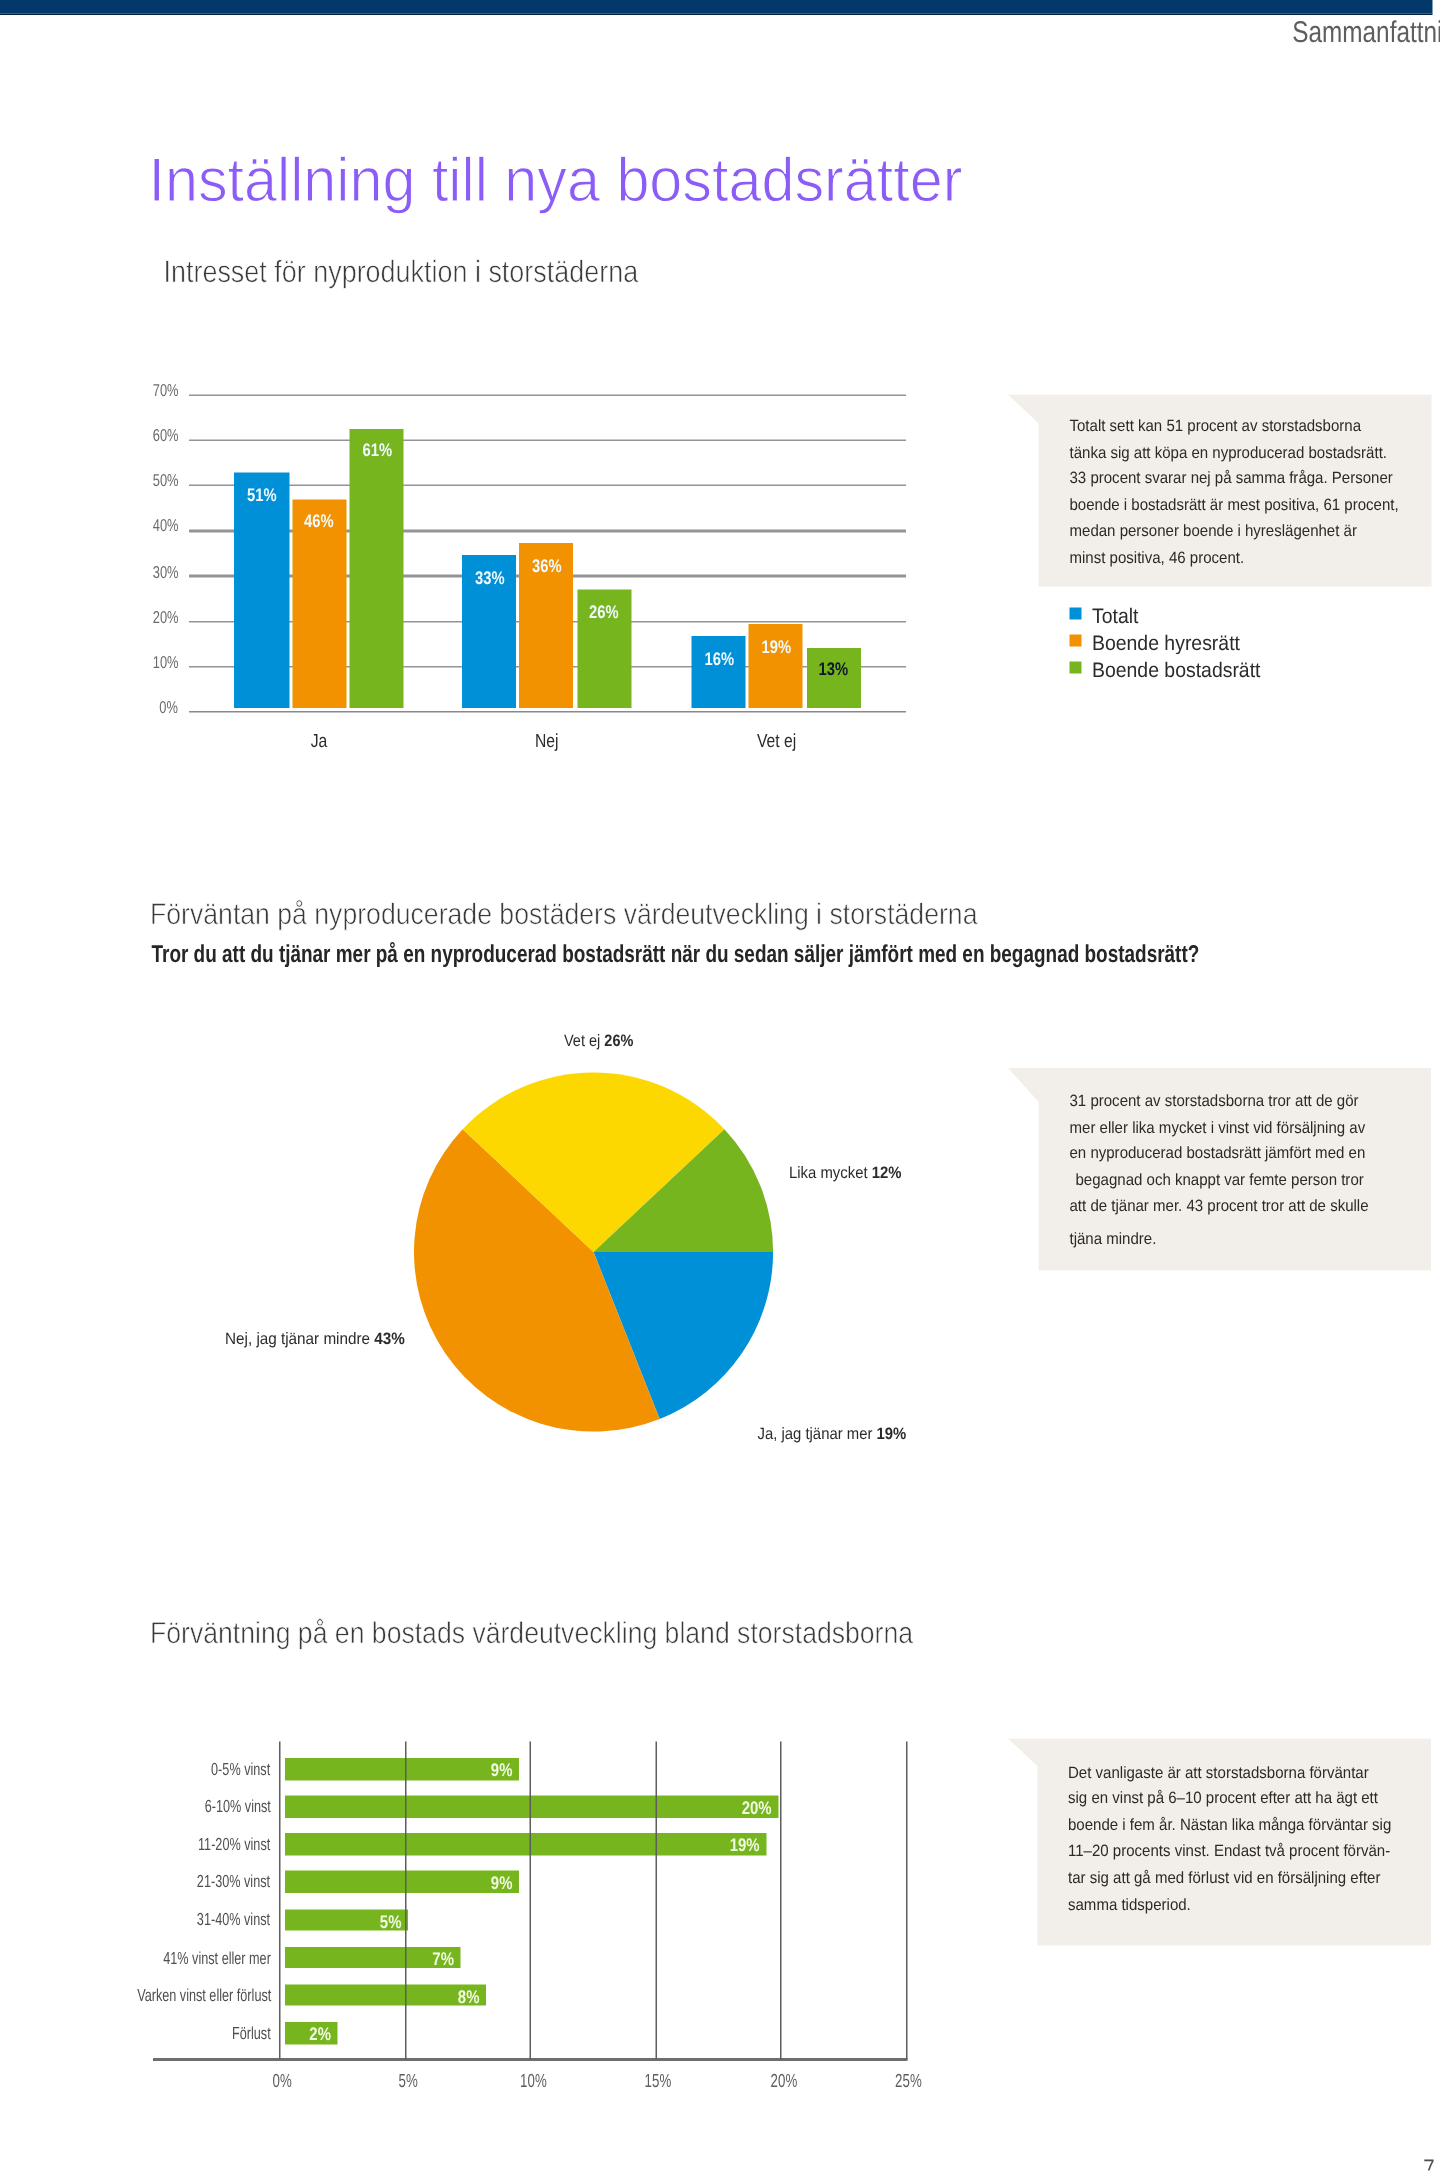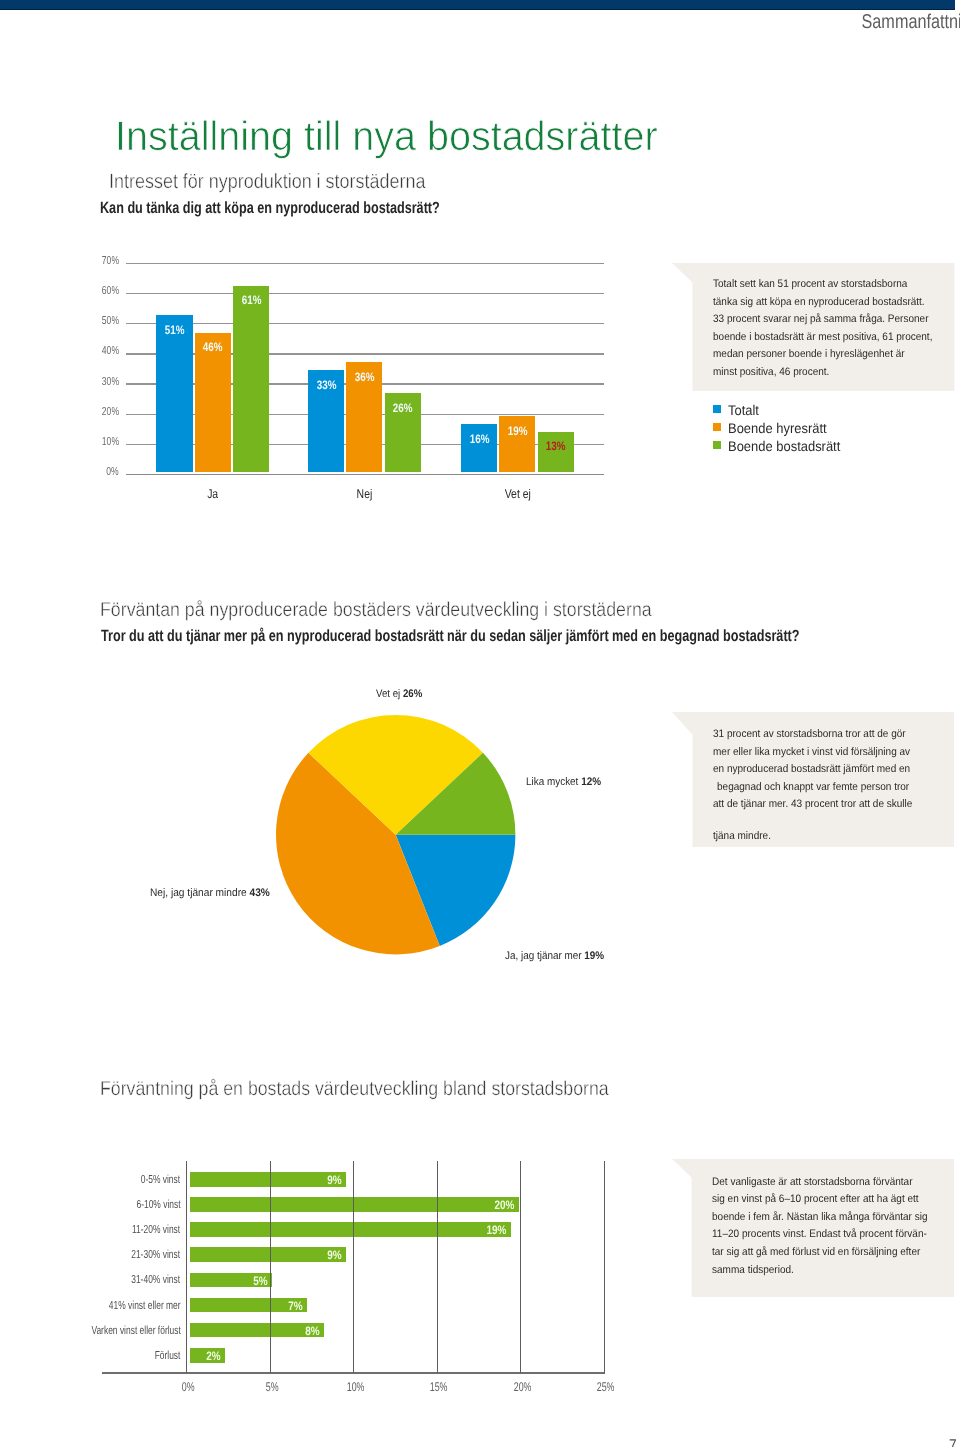--- a/index.html
+++ b/index.html
@@ -18,22 +18,22 @@
     line-height:1;}
   #section-label .cond{transform:scaleX(0.811);transform-origin:100% 0;}
 
   
   
   .cond{display:inline-block;transform-origin:0 0;white-space:nowrap;}
   
   body, body *{-webkit-font-smoothing:antialiased !important;}
   .barlabel .cond, .xcat .cond, .legend-label .cond, .hcat .cond, .hxtick .cond{vertical-align:top;}
 
-  #page-title{left:98.9px;top:100.3px;font-size:41.2px;color:#15803d;font-weight:400;
-    line-height:1;margin:16px;-webkit-text-stroke:0.75px #ffffff;}
+  #page-title{left:98.9px;top:100.3px;font-size:41.2px;color:#8b5cf6;font-weight:400;
+    line-height:1;margin:0;-webkit-text-stroke:0.75px #ffffff;}
   #page-title .cond{transform:scaleX(0.9595);}
   .sec-heading{color:#3a3a3a;font-weight:400;line-height:1;-webkit-text-stroke:0.42px #ffffff;}
   .sec-question{color:#262626;font-weight:700;line-height:1;}
   #s1h{font-size:20.6px;} #s1h .cond{transform:scaleX(0.872);}
   #s2h{font-size:19.9px;} #s2h .cond{transform:scaleX(0.8925);}
   #s3h{font-size:20.1px;} #s3h .cond{transform:scaleX(0.8826);}
   #s1q{font-size:16.3px;} #s1q .cond{transform:scaleX(0.776);}
   #s2q{font-size:16.3px;} #s2q .cond{transform:scaleX(0.776);}
   #s3q{font-size:16.3px;} #s3q .cond{transform:scaleX(0.7666);}
   #page-number{left:931.2px;top:1436.6px;width:25.3px;text-align:right;font-size:17px;color:#4d4d4d;line-height:1;}
@@ -60,21 +60,20 @@
 
 <div class="page">
 
   <div class="abs" id="header-bar"></div>
   <div class="abs" id="header-bar-shadow"></div>
   <div class="abs" id="section-label"><span class="cond">Sammanfattning</span></div>
 
   <h1 class="abs" id="page-title"><span class="cond">Inställning till nya bostadsrätter</span></h1>
 
   <div class="abs sec-heading" id="s1h" style="left:109px;top:171.5px;"><span class="cond">Intresset för nyproduktion i storstäderna</span></div>
-  <div class="abs sec-question" id="s1q" style="left:100.3px;top:199.9px;"><span class="cond">Kan du tänka dig att köpa en nyproducerad bostadsrätt?</span></div>
 
   <div id="chart1" class="abs" style="left:0;top:0;width:960px;height:1447px;">
       <div class="abs gridline" style="left:125.5px;top:473.9px;width:478.5px;height:1.5px;background:#8a8a8a;"></div>
       <div class="ytick" style="left:65.5px;top:467px;width:53.3px;"><span class="cond">0%</span></div>
       <div class="abs gridline" style="left:125.5px;top:443.7571428571428px;width:478.5px;height:1.2px;background:#949494;"></div>
       <div class="ytick" style="left:65.5px;top:436.85714285714283px;width:53.3px;"><span class="cond">10%</span></div>
       <div class="abs gridline" style="left:125.5px;top:413.6142857142857px;width:478.5px;height:1.2px;background:#949494;"></div>
       <div class="ytick" style="left:65.5px;top:406.7142857142857px;width:53.3px;"><span class="cond">20%</span></div>
       <div class="abs gridline" style="left:125.5px;top:383.47142857142853px;width:478.5px;height:1.2px;background:#949494;"></div>
       <div class="ytick" style="left:65.5px;top:376.57142857142856px;width:53.3px;"><span class="cond">30%</span></div>
@@ -98,21 +97,21 @@
       <div class="bar" style="left:346.25px;top:362.48285714285714px;width:36.1px;height:109.11714285714287px;background:#f39200;"></div>
       <div class="barlabel" style="left:346.25px;top:371.08285714285716px;width:28.1px;color:#f1faff;"><span class="cond" style="transform: scaleX(0.807); transform-origin: 100% 0px;">36%</span></div>
       <div class="bar" style="left:384.55px;top:393.22857142857146px;width:36.1px;height:78.37142857142857px;background:#76b51e;"></div>
       <div class="barlabel" style="left:384.55px;top:401.8285714285715px;width:28.1px;color:#f1faff;"><span class="cond" style="transform: scaleX(0.807); transform-origin: 100% 0px;">26%</span></div>
       <div class="xcat" style="left:304.3px;top:487.5px;width:120px;"><span class="cond" style="transform: scaleX(0.83); transform-origin: 50% 0px;">Nej</span></div>
       <div class="bar" style="left:460.94999999999993px;top:423.9742857142857px;width:36.1px;height:47.62571428571429px;background:#0090d7;"></div>
       <div class="barlabel" style="left:460.94999999999993px;top:432.57428571428574px;width:28.1px;color:#f1faff;"><span class="cond" style="transform: scaleX(0.807); transform-origin: 100% 0px;">16%</span></div>
       <div class="bar" style="left:499.24999999999994px;top:416.43857142857144px;width:36.1px;height:55.16142857142857px;background:#f39200;"></div>
       <div class="barlabel" style="left:499.24999999999994px;top:425.03857142857146px;width:28.1px;color:#f1faff;"><span class="cond" style="transform: scaleX(0.807); transform-origin: 100% 0px;">19%</span></div>
       <div class="bar" style="left:537.55px;top:431.8114285714286px;width:36.1px;height:39.78857142857142px;background:#76b51e;"></div>
-      <div class="barlabel" style="left:537.55px;top:440.41142857142864px;width:28.1px;color:#b91c1c;"><span class="cond" style="transform: scaleX(0.807); transform-origin: 100% 0px;">13%</span></div>
+      <div class="barlabel" style="left:537.55px;top:440.41142857142864px;width:28.1px;color:#0f172a;"><span class="cond" style="transform: scaleX(0.807); transform-origin: 100% 0px;">13%</span></div>
       <div class="xcat" style="left:457.29999999999995px;top:487.5px;width:120px;"><span class="cond" style="transform: scaleX(0.83); transform-origin: 50% 0px;">Vet ej</span></div>
       <div class="legend-swatch" style="left:712.8px;top:404.7px;width:7.9px;height:7.9px;background:#0090d7;"></div>
       <div class="legend-label" style="left:727.6999999999999px;top:402.7px;"><span class="cond" style="transform: scaleX(0.925); transform-origin: 0px 0px;">Totalt</span></div>
       <div class="legend-swatch" style="left:712.8px;top:422.7px;width:7.9px;height:7.9px;background:#f39200;"></div>
       <div class="legend-label" style="left:727.6999999999999px;top:420.7px;"><span class="cond" style="transform: scaleX(0.925); transform-origin: 0px 0px;">Boende hyresrätt</span></div>
       <div class="legend-swatch" style="left:712.8px;top:440.7px;width:7.9px;height:7.9px;background:#76b51e;"></div>
       <div class="legend-label" style="left:727.6999999999999px;top:438.7px;"><span class="cond" style="transform: scaleX(0.925); transform-origin: 0px 0px;">Boende bostadsrätt</span></div>
       <div class="abs" style="left:692.5px;top:262.8px;width:262px;height:124px;">
         <svg width="282.4" height="128.5" viewBox="0 0 282.4 128.5" style="position:absolute;left:-20.4px;top:0;">
           <path d="M0 0 L282.4 0 L282.4 128.5 L20.4 128.5 L20.4 19.4 Z" fill="#f2efea"></path>
@@ -145,21 +144,21 @@
       <div class="abs" style="left:692.8px;top:712.4px;width:261.6px;height:135.1px;">
         <svg width="282.1" height="135.1" viewBox="0 0 282.1 135.1" style="position:absolute;left:-20.5px;top:0;">
           <path d="M0 0 L282.1 0 L282.1 135.1 L20.5 135.1 L20.5 22.7 Z" fill="#f2efea"></path>
         </svg>
         <div class="abs" style="left:20.2px;top:16.9px;">
           <div class="callout-text-line" style="position:absolute;left:0;top:0px;"><span class="cond" style="transform: scaleX(0.92);">31 procent av storstadsborna tror att de gör</span></div>
           <div class="callout-text-line" style="position:absolute;left:0;top:17.55px;"><span class="cond" style="transform: scaleX(0.92);">mer eller lika mycket i vinst vid försäljning av</span></div>
           <div class="callout-text-line" style="position:absolute;left:0;top:35.1px;"><span class="cond" style="transform: scaleX(0.92);">en nyproducerad bostadsrätt jämfört med en</span></div>
           <div class="callout-text-line" style="position:absolute;left:4px;top:52.650000000000006px;"><span class="cond" style="transform: scaleX(0.92);">begagnad och knappt var femte person tror</span></div>
           <div class="callout-text-line" style="position:absolute;left:0;top:70.2px;"><span class="cond" style="transform: scaleX(0.92);">att de tjänar mer. 43 procent tror att de skulle</span></div>
-          <div class="callout-text-line" style="position:absolute;left:0;top:102px;"><span class="cond" style="transform: scaleX(0.92);">tjäna mindre.</span></div>
+          <div class="callout-text-line" style="position:absolute;left:0;top:92px;"><span class="cond" style="transform: scaleX(0.92);">tjäna mindre.</span></div>
         </div>
       </div>
     </div>
 
   <div class="abs sec-heading" id="s3h" style="left:100.4px;top:1078.7px;"><span class="cond">Förväntning på en bostads värdeutveckling bland storstadsborna</span></div>
 
   <div id="chart3" class="abs" style="left:0;top:0;width:960px;height:1447px;">
       <div class="abs" style="left:102px;top:1372.4px;width:502.5px;height:1.3px;background:#6e6e6e;"></div>
       <div class="bar" style="left:190.3px;top:1171.9px;width:155.31px;height:14.7px;background:#76b51e;"></div>
       <div class="barlabel" style="left:190.3px;top:1174px;width:150.91px;color:#f0fbe2;"><span class="cond" style="transform: scaleX(0.817); transform-origin: 100% 0px;">9%</span></div>

